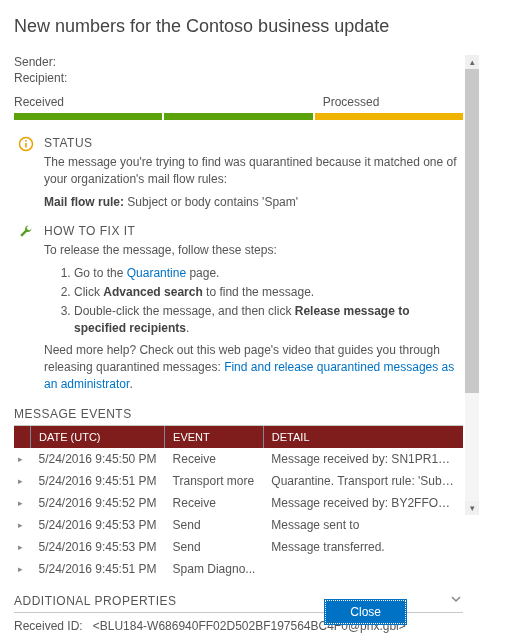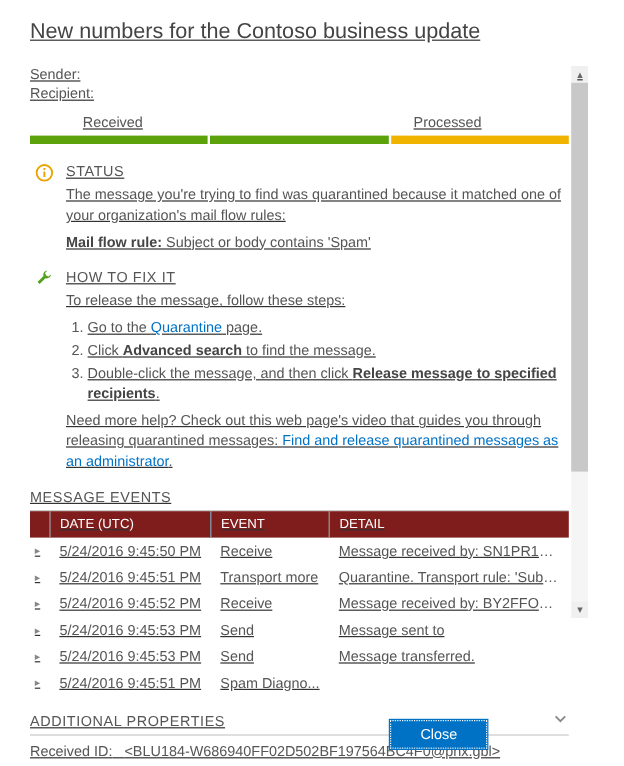--- a/index.html
+++ b/index.html
@@ -10,23 +10,22 @@
     color: #333;
     background: #fff;
     width: 520px;
     height: 638px;
     overflow: hidden;
     position: relative;
   }
   .dialog {
     width: 436px;
     height: 638px;
-    padding: 16px 18px 14px 25px;
-    position: relative;
-    text-decoration: underline;
+    padding: 16px 18px 14px 14px;
+    position: relative;
   }
   .title {
     font-size: 18px;
     font-weight: 300;
     color: #444;
     margin-bottom: 18px;
   }
   .content-wrap {
     display: flex;
   }
@@ -38,21 +37,21 @@
     color: #555;
     margin-bottom: 2px;
   }
   .progress-labels {
     display: flex;
     margin-top: 10px;
     font-size: 12px;
     color: #555;
   }
   .progress-labels > div { flex: 1; }
-  .progress-labels .l { text-align: left; margin-left: 44px; }
+  .progress-labels .l { text-align: left; }
   .progress-labels .c { text-align: center; }
   .progress-labels .r { text-align: right; }
   .progress-bar {
     display: flex;
     height: 7px;
     margin-top: 4px;
     margin-bottom: 16px;
     gap: 2px;
   }
   .seg { flex: 1; }
@@ -72,21 +71,21 @@
   .sec h3 {
     margin: 0 0 4px 0;
     font-size: 12px;
     font-weight: 400;
     letter-spacing: 0.5px;
     color: #555;
   }
   .sec p { margin: 0 0 6px 0; color: #555; line-height: 1.4; }
   .sec .bold { font-weight: 600; color: #444; }
   ol { margin: 4px 0 6px 18px; padding: 0; color: #555; }
-  ol li { margin: 2px 0; line-height: 1.4; }
+  ol li { margin: 2px 12px; line-height: 1.4; }
   a.link { color: #0072c6; text-decoration: none; cursor: pointer; }
 
   .section-header {
     font-size: 12px;
     letter-spacing: 0.5px;
     color: #555;
     border-bottom: 1px solid #c8c8c8;
     padding-bottom: 4px;
     margin: 8px 0 0 0;
   }

